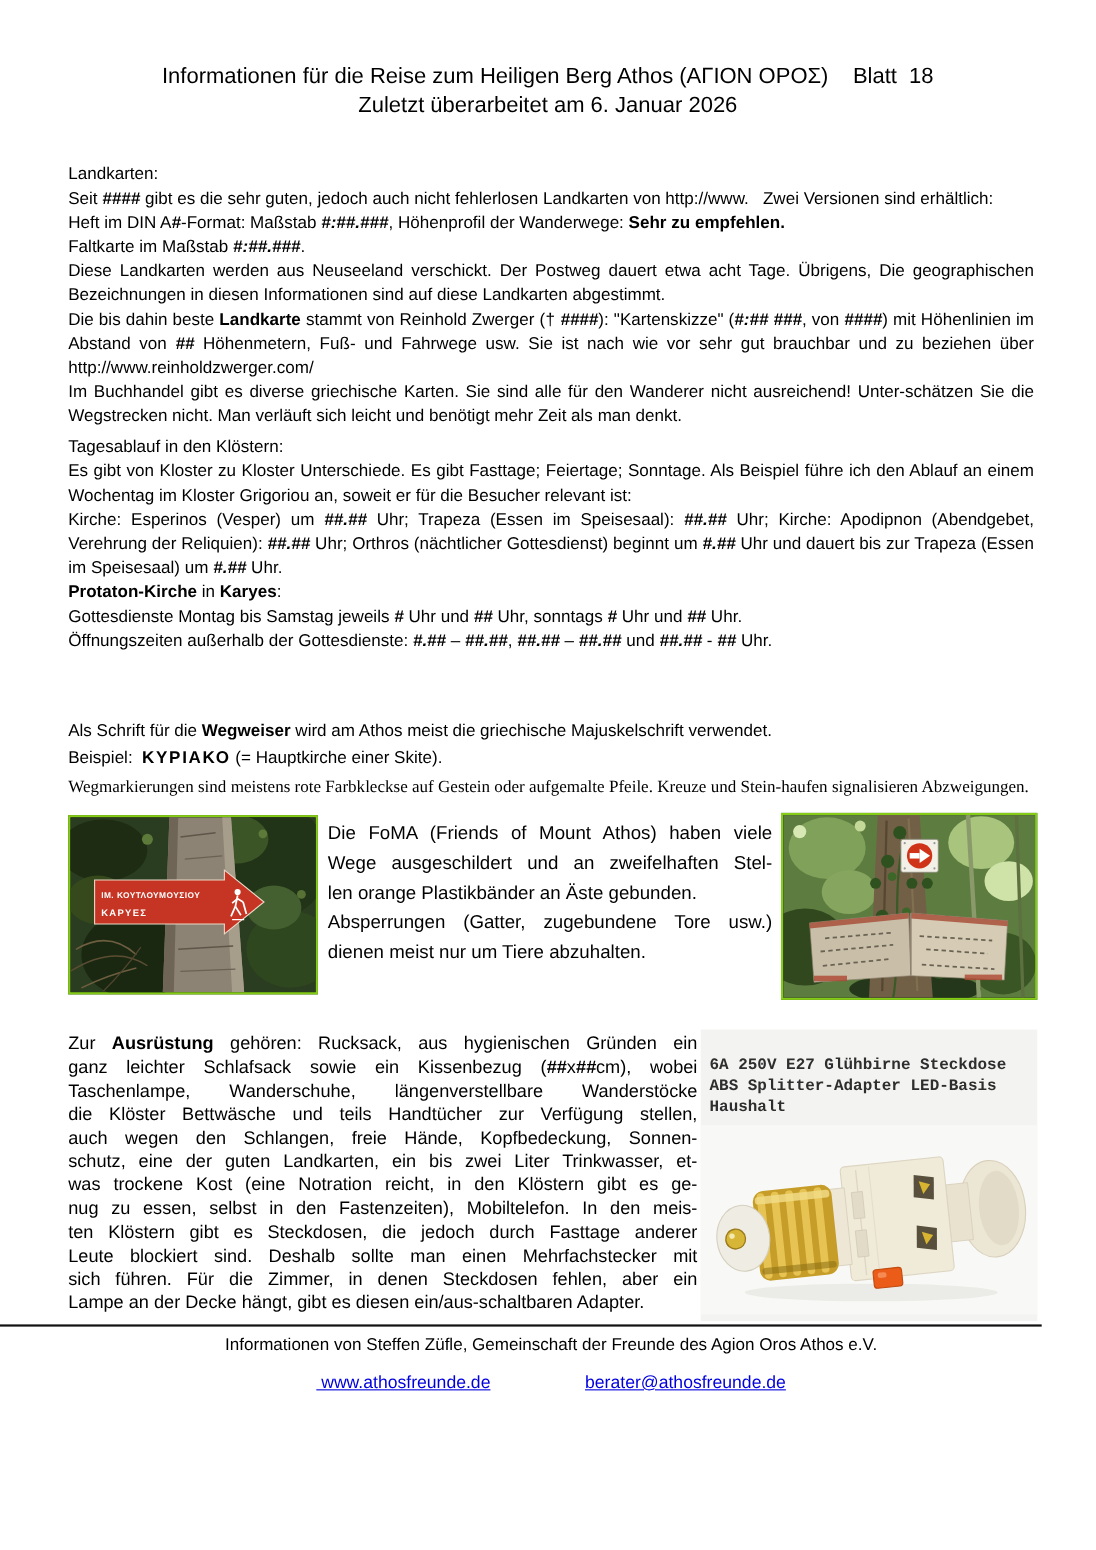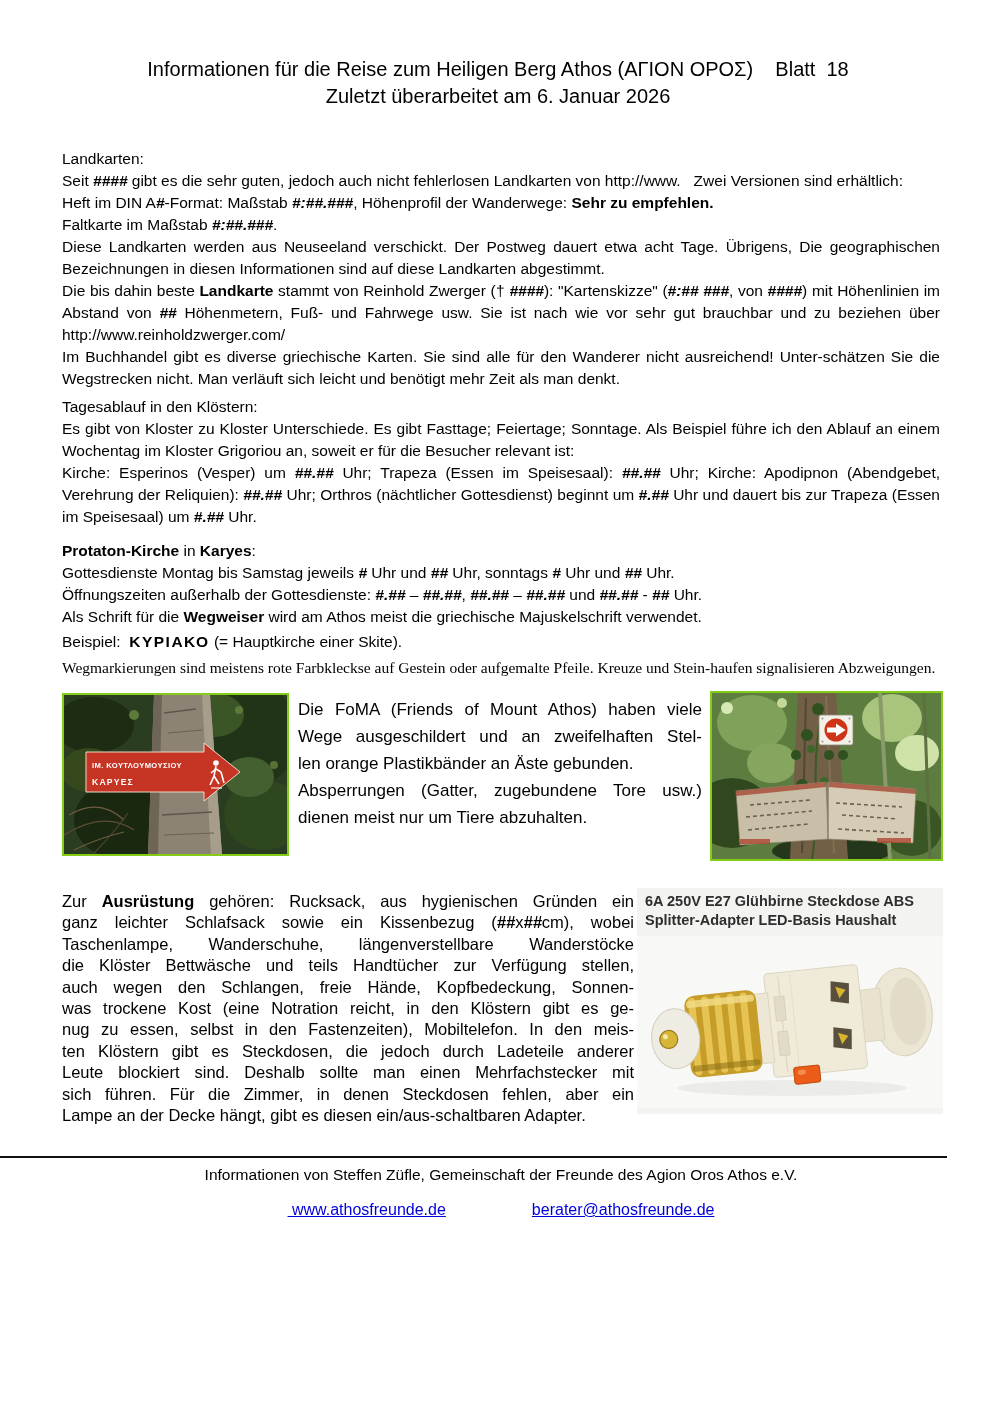--- a/index.html
+++ b/index.html
@@ -10,35 +10,35 @@
   .title{ text-align:center; font-size:20px; line-height:27px; padding-top:56px; }
   .content{ margin-left:62px; margin-right:56px; }
   .bodytext{ font-size:15.5px; line-height:22px; }
   .just{ text-align:justify; }
   .sec-heading{ font-weight:normal; }
   .run-b{ font-weight:bold; }
   .run-bi{ font-weight:bold; font-style:italic; }
   .run-gk{ font-weight:bold; letter-spacing:1.5px; }
   #sec-landkarten{ margin-top:38px; }
   #sec-tagesablauf{ margin-top:6px; }
-  #sec-protaton{ margin-top:12px; }
-  #sec-wegweiser{ }
+  #sec-protaton{ }
+  #sec-wegweiser{ margin-top:60px; }
   #sec-wegweiser .wz2{ margin-top:3px; }
   #sec-wegweiser .wz3{ margin-top:4px;font-family:Liberation Serif, serif; }
   .photos-row{ position:relative; margin-top:12px; height:170px; }
   .photo{ position:absolute; border:2px solid #84cc16; box-sizing:border-box; background:#223018; }
   .photo svg{ display:block; }
   .photo-left{ left:0; top:2px; width:227px; height:163px; }
   .photo-right{ left:648px; top:0; width:233px; height:170px; }
   .foma{ position:absolute; left:236px; top:5px; width:404px; font-size:17px; line-height:27px; }
   .jline{ text-align:justify; text-align-last:justify; }
   .equip-row{ position:relative; margin-top:30px; height:256px; }
   .equip-text{ width:572px; font-size:16.5px; line-height:21.4px; }
   .product-card{ position:absolute; left:575px; top:-3px; width:306px; background:#f3f3f1; padding-bottom:6px; }
-  .product-caption{ font-weight:bold; font-size:14.5px; line-height:19px; color:#2e2e2e; padding:4px 10px 6px 8px; }
+  .product-caption{ font-weight:bold; font-size:14.5px; line-height:19px; color:#2e2e2e; padding:24px 10px 6px 8px;font-family:Liberation Mono, monospace; }
   .product-img{ width:306px; height:172px; background:#f8f8f6; }
   .footer-rule{ width:947px; border-top:2px solid #111; margin-top:9px; }
   .footer-credit{ text-align:center; font-size:15.5px; margin-top:8px; }
   .footer-links{ display:flex; justify-content:center; gap:86px; margin-top:17px; font-size:16px; }
   .footer-links a{ color:#0000dd; text-decoration:underline; cursor:pointer; }
 </style>
 </head>
 <body>
 
 <div class="title">
@@ -195,23 +195,24 @@
     </div>
   </div>
 
   <div class="equip-row">
     <div class="equip-text just">
       <div class="jline"><span>Zur </span><span class="run-b">Ausrüstung</span><span> gehören: Rucksack, aus hygienischen Gründen ein</span></div>
       <div class="jline"><span>ganz leichter Schlafsack sowie ein Kissenbezug (</span><span class="run-bi">##</span><span>x</span><span class="run-bi">##</span><span>cm), wobei</span></div>
       <div class="jline"><span>Taschenlampe, Wanderschuhe, längenverstellbare Wanderstöcke</span></div>
       <div class="jline"><span>die Klöster Bettwäsche und teils Handtücher zur Verfügung stellen,</span></div>
       <div class="jline"><span>auch wegen den Schlangen, freie Hände, Kopfbedeckung, Sonnen-</span></div>
+      <div class="jline"><span>schutz, eine der guten Landkarten, ein bis zwei Liter Trinkwasser, et-</span></div>
       <div class="jline"><span>was trockene Kost (eine Notration reicht, in den Klöstern gibt es ge-</span></div>
       <div class="jline"><span>nug zu essen, selbst in den Fastenzeiten), Mobiltelefon. In den meis-</span></div>
-      <div class="jline"><span>ten Klöstern gibt es Steckdosen, die jedoch durch Ladeteile anderer</span></div>
+      <div class="jline"><span>ten Klöstern gibt es Steckdosen, die jedoch durch Fasttage anderer</span></div>
       <div class="jline"><span>Leute blockiert sind. Deshalb sollte man einen Mehrfachstecker mit</span></div>
       <div class="jline"><span>sich führen. Für die Zimmer, in denen Steckdosen fehlen, aber ein</span></div>
       <div><span>Lampe an der Decke hängt, gibt es diesen ein/aus-schaltbaren Adapter.</span></div>
     </div>
 
     <div class="product-card">
       <div class="product-caption">6A 250V E27 Glühbirne Steckdose ABS Splitter-Adapter LED-Basis Haushalt</div>
       <div class="product-img">
         <svg viewBox="0 0 306 172" width="306" height="172">
           <rect x="0" y="0" width="306" height="172" fill="#f8f8f6"></rect>

